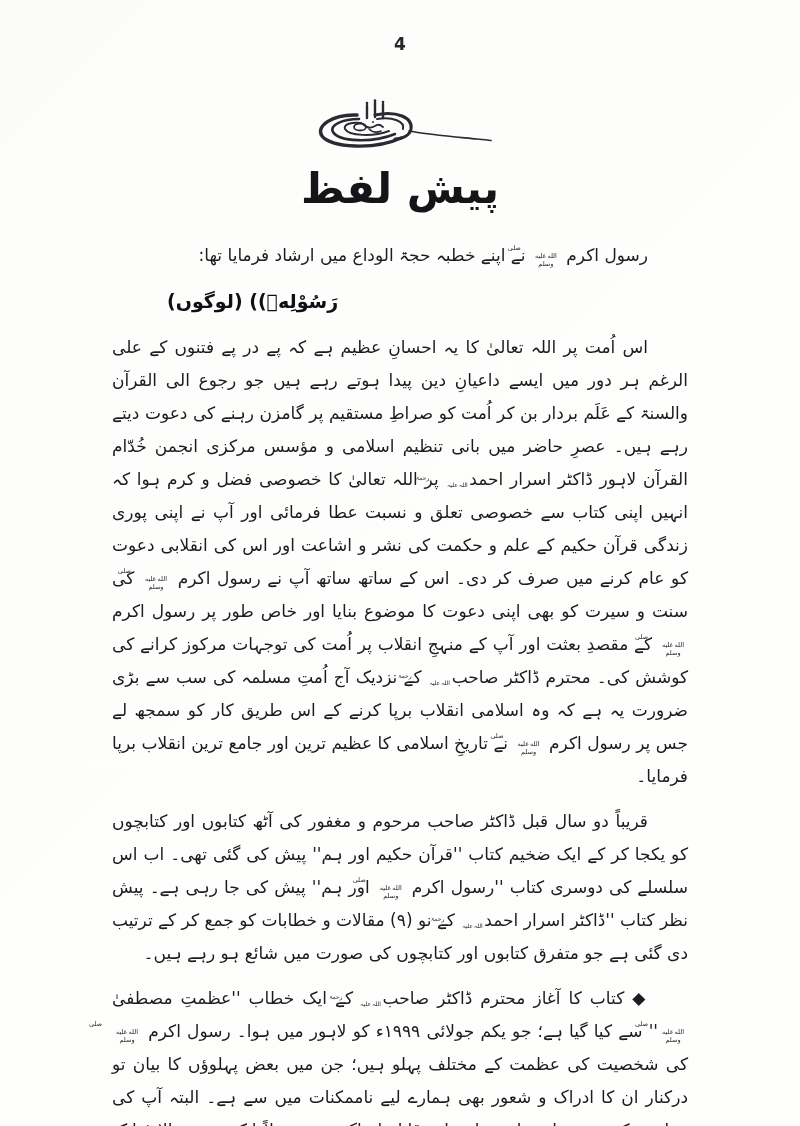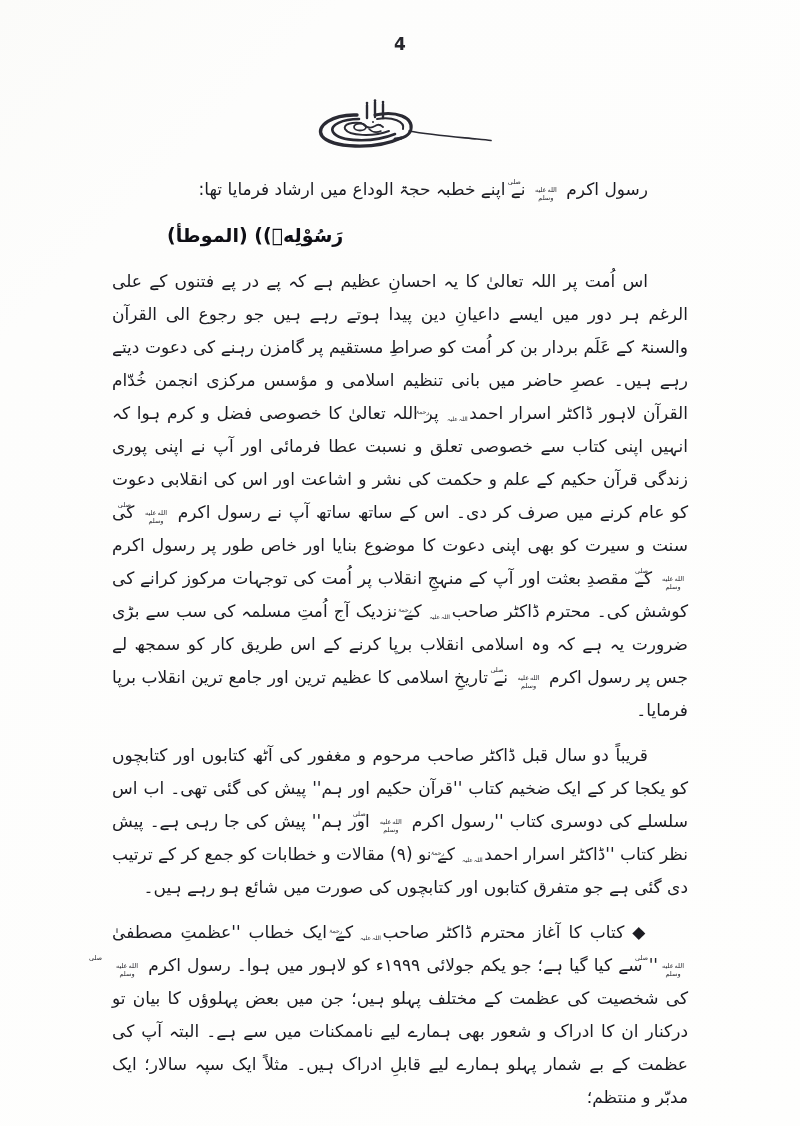--- a/index.html
+++ b/index.html
@@ -99,27 +99,28 @@
         <path d="M58 26 q6 6 12 2 q4 -3 8 1" stroke-width="1.8"></path>
         <path d="M64 31 q5 5 12 2" stroke-width="1.5"></path>
         <circle cx="68" cy="24" r="1" fill="#2a2a33" stroke="none"></circle>
         <circle cx="75" cy="27" r="1" fill="#2a2a33" stroke="none"></circle>
 
         <path d="M104 33 C126 37 152 39 172 41 C178 41.5 183 42 186 42.5" stroke-width="1.7"></path>
       </g>
     </svg>
   </div>
 
+  <h1 class="title">پیش لفظ</h1>
 
   <div class="body-text">
 
     <p class="indent">رسول اکرم <span class="lig saw">صلى الله عليه وسلم</span> نے اپنے خطبہ حجۃ الوداع میں ارشاد فرمایا تھا:</p>
 
     <div class="arabic">
-      <p class="q2">رَسُوْلِهٖ)) (الموطأ)</p>
+      <p class="q2">رَسُوْلِهٖ)) (لوگوں)</p>
     </div>
 
 
     <p class="indent">اس اُمت پر اللہ تعالیٰ کا یہ احسانِ عظیم ہے کہ پے در پے فتنوں کے علی الرغم ہر دور میں ایسے داعیانِ دین پیدا ہوتے رہے ہیں جو رجوع الی القرآن والسنۃ کے عَلَم بردار بن کر اُمت کو صراطِ مستقیم پر گامزن رہنے کی دعوت دیتے رہے ہیں۔ عصرِ حاضر میں بانی تنظیم اسلامی و مؤسس مرکزی انجمن خُدّام القرآن لاہور ڈاکٹر اسرار احمد<span class="lig rah">رحمۃ اللہ علیہ</span> پر اللہ تعالیٰ کا خصوصی فضل و کرم ہوا کہ انہیں اپنی کتاب سے خصوصی تعلق و نسبت عطا فرمائی اور آپ نے اپنی پوری زندگی قرآن حکیم کے علم و حکمت کی نشر و اشاعت اور اس کی انقلابی دعوت کو عام کرنے میں صرف کر دی۔ اس کے ساتھ ساتھ آپ نے رسول اکرم <span class="lig saw">صلى الله عليه وسلم</span> کی سنت و سیرت کو بھی اپنی دعوت کا موضوع بنایا اور خاص طور پر رسول اکرم <span class="lig saw">صلى الله عليه وسلم</span> کے مقصدِ بعثت اور آپ کے منہجِ انقلاب پر اُمت کی توجہات مرکوز کرانے کی کوشش کی۔ محترم ڈاکٹر صاحب<span class="lig rah">رحمۃ اللہ علیہ</span> کے نزدیک آج اُمتِ مسلمہ کی سب سے بڑی ضرورت یہ ہے کہ وہ اسلامی انقلاب برپا کرنے کے اس طریق کار کو سمجھ لے جس پر رسول اکرم <span class="lig saw">صلى الله عليه وسلم</span> نے تاریخِ اسلامی کا عظیم ترین اور جامع ترین انقلاب برپا فرمایا۔</p>
 
     <p class="indent">قریباً دو سال قبل ڈاکٹر صاحب مرحوم و مغفور کی آٹھ کتابوں اور کتابچوں کو یکجا کر کے ایک ضخیم کتاب ''قرآن حکیم اور ہم'' پیش کی گئی تھی۔ اب اس سلسلے کی دوسری کتاب ''رسول اکرم <span class="lig saw">صلى الله عليه وسلم</span> اور ہم'' پیش کی جا رہی ہے۔ پیش نظر کتاب ''ڈاکٹر اسرار احمد<span class="lig rah">رحمۃ اللہ علیہ</span> کے نو (۹) مقالات و خطابات کو جمع کر کے ترتیب دی گئی ہے جو متفرق کتابوں اور کتابچوں کی صورت میں شائع ہو رہے ہیں۔</p>
 
     <p class="indent">◆ کتاب کا آغاز محترم ڈاکٹر صاحب<span class="lig rah">رحمۃ اللہ علیہ</span> کے ایک خطاب ''عظمتِ مصطفیٰ <span class="lig saw">صلى الله عليه وسلم</span>'' سے کیا گیا ہے؛ جو یکم جولائی ۱۹۹۹ء کو لاہور میں ہوا۔ رسول اکرم <span class="lig saw">صلى الله عليه وسلم</span> کی شخصیت کی عظمت کے مختلف پہلو ہیں؛ جن میں بعض پہلوؤں کا بیان تو درکنار ان کا ادراک و شعور بھی ہمارے لیے ناممکنات میں سے ہے۔ البتہ آپ  کی عظمت کے بے شمار پہلو ہمارے لیے قابلِ ادراک ہیں۔ مثلاً ایک سپہ سالار؛ ایک مدبّر و منتظم؛</p>
 
   </div>

